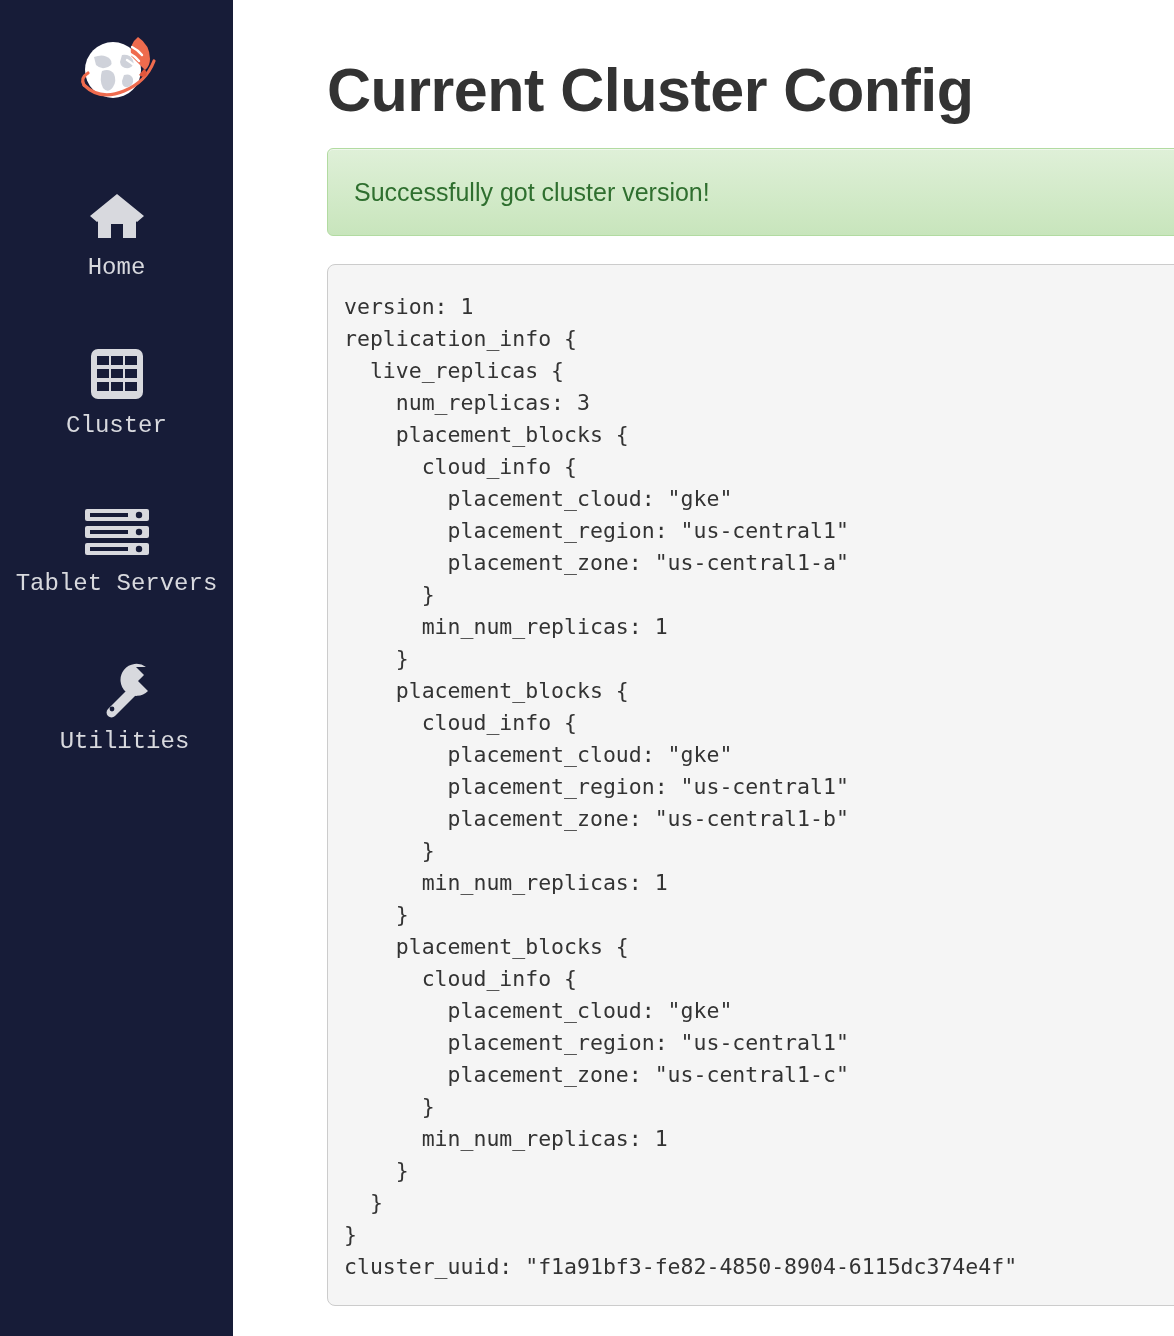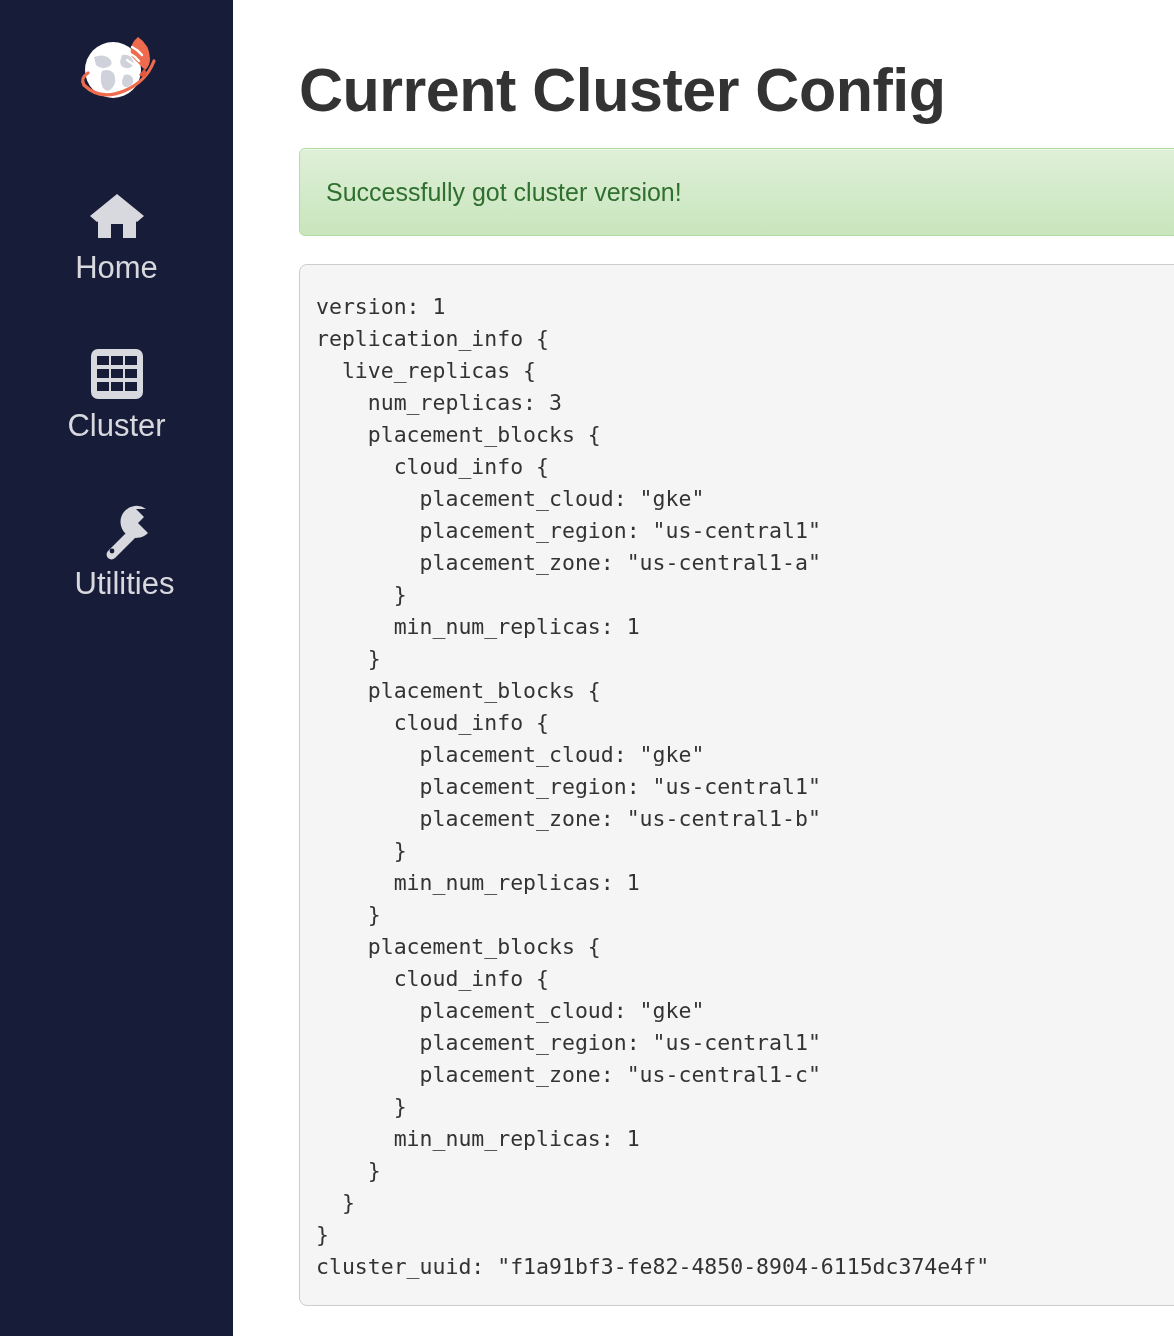--- a/index.html
+++ b/index.html
@@ -56,35 +56,36 @@
     height: 56px;
     display: flex;
     align-items: center;
     justify-content: center;
     margin-bottom: 10px;
   }
   .nav-icon svg { display: block; }
 
   .nav-label {
     color: #d8d9de;
-    font-size: 31px;
+    font-size: 24px;
     line-height: 28px;
-    font-family: Liberation Sans, sans-serif;
+    font-family: Liberation Mono, monospace;
     white-space: nowrap;
   }
 
   
   .main {
     flex: 1 1 auto;
     height: 1336px;
     background: #ffffff;
     padding-left: 66px;
     padding-top: 54px;
     overflow: hidden;
     position: relative;
+    margin-left: 28px;
   }
 
   .page-title {
     font-size: 61px;
     line-height: 72px;
     font-weight: bold;
     color: #333333;
     letter-spacing: -0.5px;
     margin: 0 0 22px 0;
     font-family: "Liberation Sans", sans-serif;
@@ -175,20 +176,36 @@
           <rect x="21" y="21" width="12" height="9" fill="#171c38"></rect>
           <rect x="35" y="21" width="12" height="9" fill="#171c38"></rect>
           <rect x="7" y="34" width="12" height="9" fill="#171c38"></rect>
           <rect x="21" y="34" width="12" height="9" fill="#171c38"></rect>
           <rect x="35" y="34" width="12" height="9" fill="#171c38"></rect>
         </svg>
       </span>
       <span class="nav-label">Cluster</span>
     </a>
 
+    <a class="nav-item" href="#">
+      <span class="nav-icon">
+        <svg width="66" height="48" viewBox="0 0 66 48">
+          <rect x="1" y="1" width="64" height="12" rx="2" fill="#d8d9de"></rect>
+          <rect x="1" y="18" width="64" height="12" rx="2" fill="#d8d9de"></rect>
+          <rect x="1" y="35" width="64" height="12" rx="2" fill="#d8d9de"></rect>
+          <rect x="6" y="5" width="38" height="4" fill="#171c38"></rect>
+          <rect x="6" y="22" width="38" height="4" fill="#171c38"></rect>
+          <rect x="6" y="39" width="38" height="4" fill="#171c38"></rect>
+          <circle cx="55" cy="7" r="3.2" fill="#171c38"></circle>
+          <circle cx="55" cy="24" r="3.2" fill="#171c38"></circle>
+          <circle cx="55" cy="41" r="3.2" fill="#171c38"></circle>
+        </svg>
+      </span>
+      <span class="nav-label">Tablet Servers</span>
+    </a>
 
     <a class="nav-item" href="#">
       <span class="nav-icon">
         <svg width="58" height="58" viewBox="0 0 58 58">
           <path d="M50 6 a16 16 0 1 0 2 24 l-10 -10 l6 -6 l-8 -8 z" fill="#d8d9de"></path>
           <path d="M36 24 L12 48 a5 5 0 0 0 0 7 a5 5 0 0 0 7 0 L43 31 z" fill="#d8d9de"></path>
           <circle cx="16" cy="48" r="2.4" fill="#171c38"></circle>
         </svg>
       </span>
       <span class="nav-label">Utilities</span>

